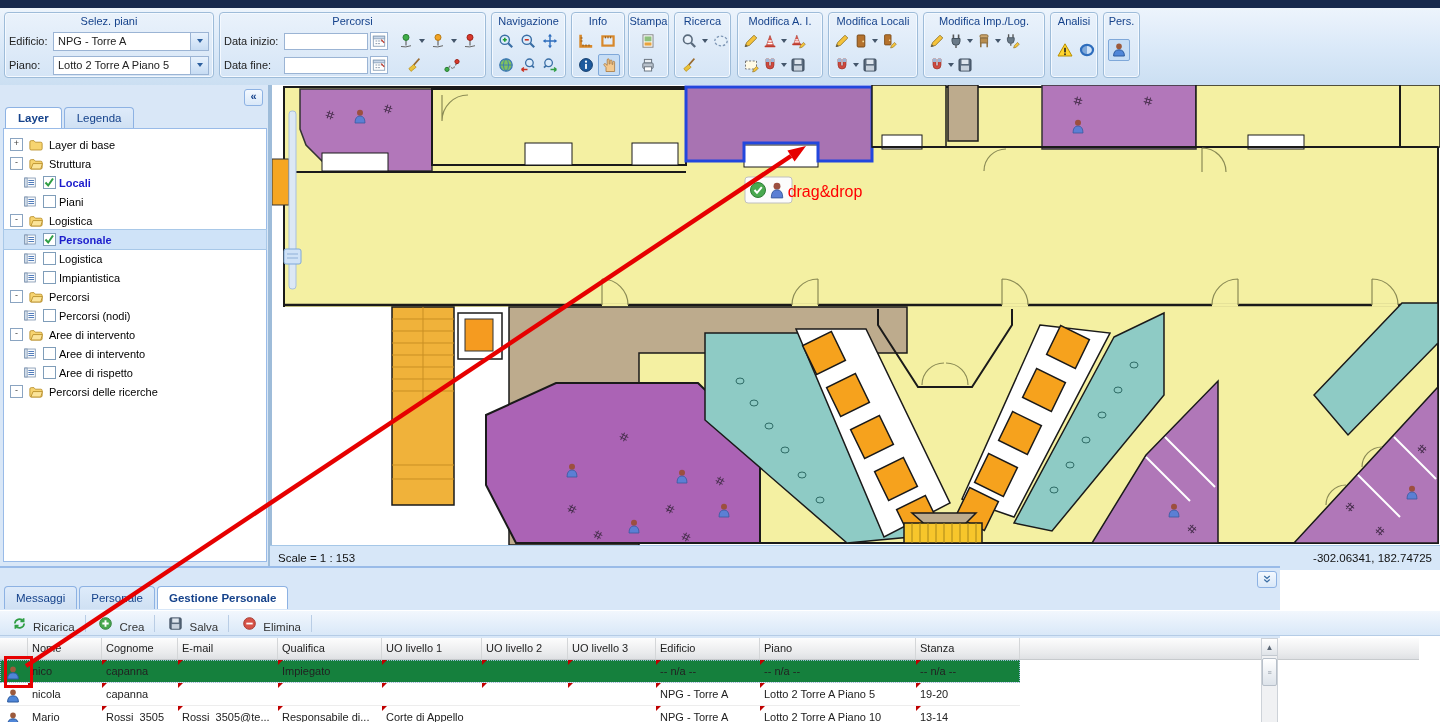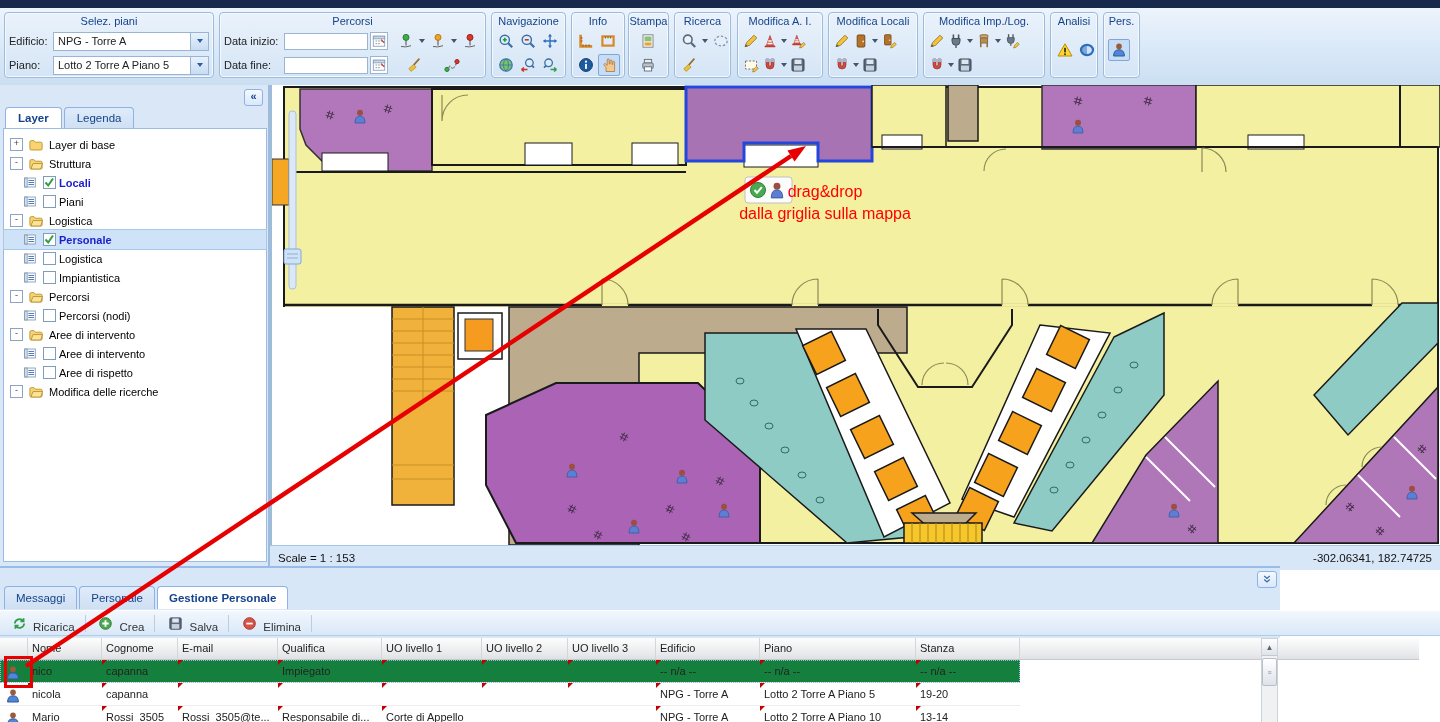--- a/index.html
+++ b/index.html
@@ -651,21 +651,21 @@
       <span class="tlabel">Aree di rispetto</span>
     </div>
     <div class="trow">
       <span class="exp">-</span>
       <span class="fold ic">
           <svg viewBox="0 0 16 16">
             <path d="M1,4.5 q0,-1.5 1.5,-1.5 h3.2 l1.5,1.8 h6.3 q1.5,0 1.5,1.5 v6 q0,1.4 -1.5,1.4 H2.5 q-1.5,0 -1.5,-1.4 z" fill="#f7d470" stroke="#b98f2a"></path>
             <path d="M2.2,13.7 L4.6,7.5 H15.4 L13.4,13.7 z" fill="#fbe49a" stroke="#b98f2a"></path>
           </svg>
         </span>
-      <span class="tlabel">Modifica delle ricerche</span>
+      <span class="tlabel">Percorsi delle ricerche</span>
     </div>
   </div>
 </div>
 
 <div id="maparea">
   <svg width="1168" height="460" viewBox="0 0 1168 460">
     <defs>
       <g id="pp">
           <circle cx="0" cy="-4.2" r="3" fill="#9c4f3f"></circle>
           <path d="M-5,6 q0,-7 5,-7 q5,0 5,7 z" fill="#5b7fd4" stroke="#3a5a9e" stroke-width="0.8"></path>
@@ -817,21 +817,20 @@
     </g>
 
     <g>
       <rect x="473" y="92" width="47" height="26" rx="3" fill="#fcfcfc" stroke="#c0c0c0"></rect>
       <circle cx="486" cy="105" r="7.5" fill="#49a94f" stroke="#2f7d36"></circle>
       <path d="M482.5,105 l2.5,2.8 4.8,-5.6" stroke="#ffffff" stroke-width="2" fill="none"></path>
       <use href="#pp" transform="translate(505,106) scale(1.15)"></use>
     </g>
   </svg>
   <div class="annot" style="left:453px;top:97px;width:200px">drag&amp;drop</div>
-  <div class="annot" style="left:428px;top:119px;width:250px">dalla griglia sulla mappa</div>
 </div>
 
 <div id="statusbar">
   <span>Scale = 1 : 153</span>
   <span>-302.06341, 182.74725</span>
 </div>
 
 <div id="bpanel">
   <div id="panelCollapse">
     <svg viewBox="0 0 16 16">

